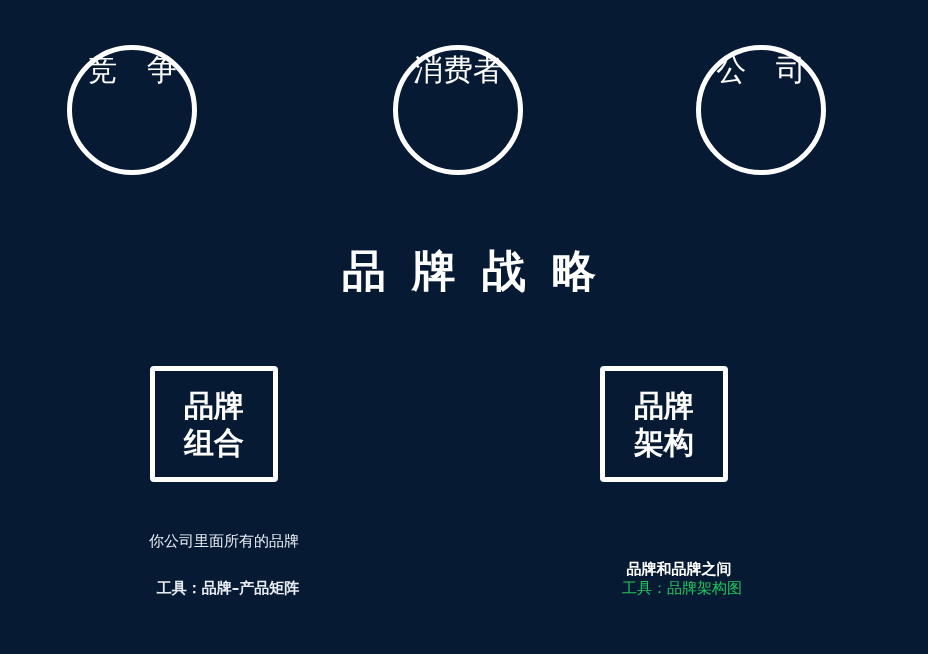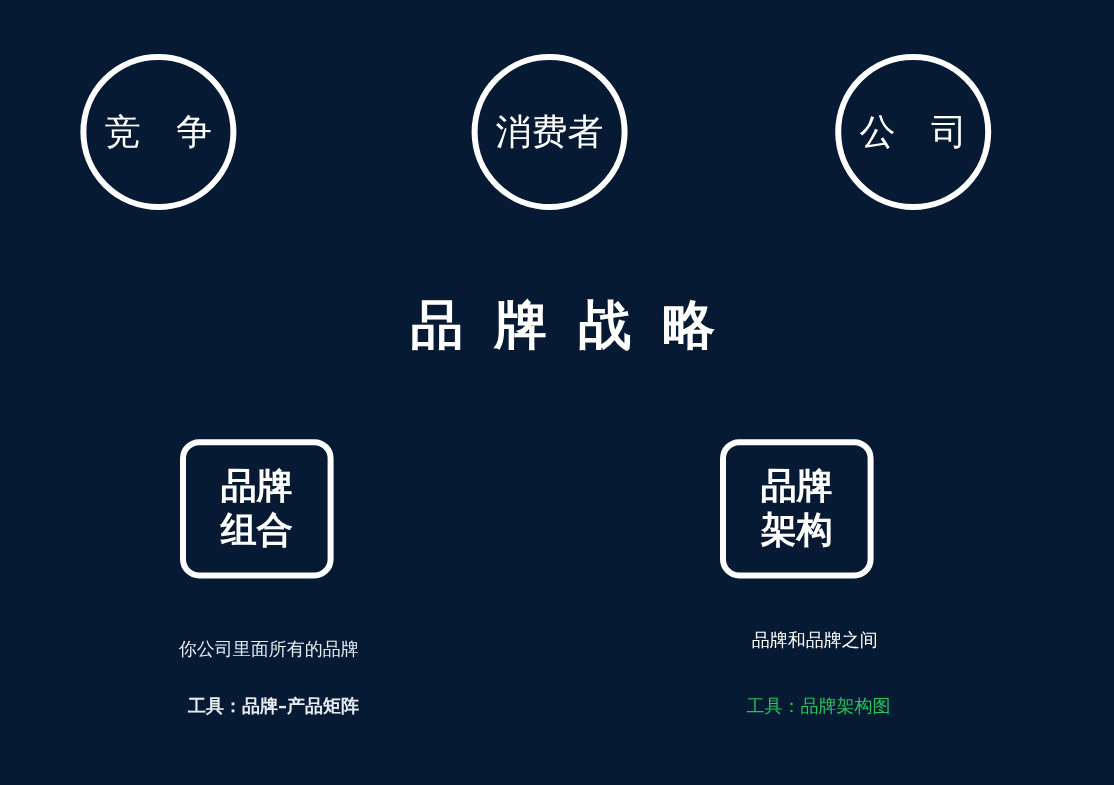--- a/index.html
+++ b/index.html
@@ -8,52 +8,52 @@
     background: #061a33;
     font-family: "DejaVu Sans", "Liberation Sans", sans-serif;
     color: #ffffff;
     position: relative;
   }
   .circle {
     position: absolute;
     width: 120px; height: 120px;
     border: 5px solid #ffffff;
     border-radius: 50%;
-    display: flex; align-items: center; justify-content: center;
+    display: flex; justify-content: center;
     font-size: 30px; font-weight: 400;
     box-sizing: content-box;
   }
   #c1 { left: 67px; top: 45px; letter-spacing: 10px; padding-left: 0; }
   #c2 { left: 393px; top: 45px; }
   #c3 { left: 696px; top: 45px; letter-spacing: 10px; }
   #c1 span, #c3 span { margin-left: 10px; }
   .title {
     position: absolute; left: 0; width: 928px; top: 242px;
     text-align: center;
     font-size: 44px; font-weight: 700; letter-spacing: 26px;
     padding-left: 36px; box-sizing: border-box;
   }
   .box {
     position: absolute;
     width: 118px; height: 106px;
     border: 5px solid #ffffff;
-    border-radius: 16px;
+    border-radius: 4px;
     display: flex; flex-direction: column; align-items: center; justify-content: center;
     font-size: 30px; font-weight: 700; line-height: 37px;
     box-sizing: content-box;
   }
   #b1 { left: 150px; top: 366px; }
   #b2 { left: 600px; top: 366px; }
   .caption {
     position: absolute; font-size: 15px; text-align: center; width: 300px;
     color: #e8ecf2;
   }
   #l1 { left: 74px; top: 532px; }
   #l2 { left: 78px; top: 579px; font-weight: bold; }
-  #r1 { left: 529px; top: 524px; font-weight: 400; color: #ffffff; }
+  #r1 { left: 529px; top: 560px; font-weight: 700; color: #ffffff; }
   #r2 { left: 532px; top: 579px; font-weight: 400; color: #22c55e; }
 </style>
 </head>
 <body>
 
 <div class="circle" id="c1">
   <span>竞 争</span>
 </div>
 <div class="circle" id="c2">
   <span>消费者</span>

